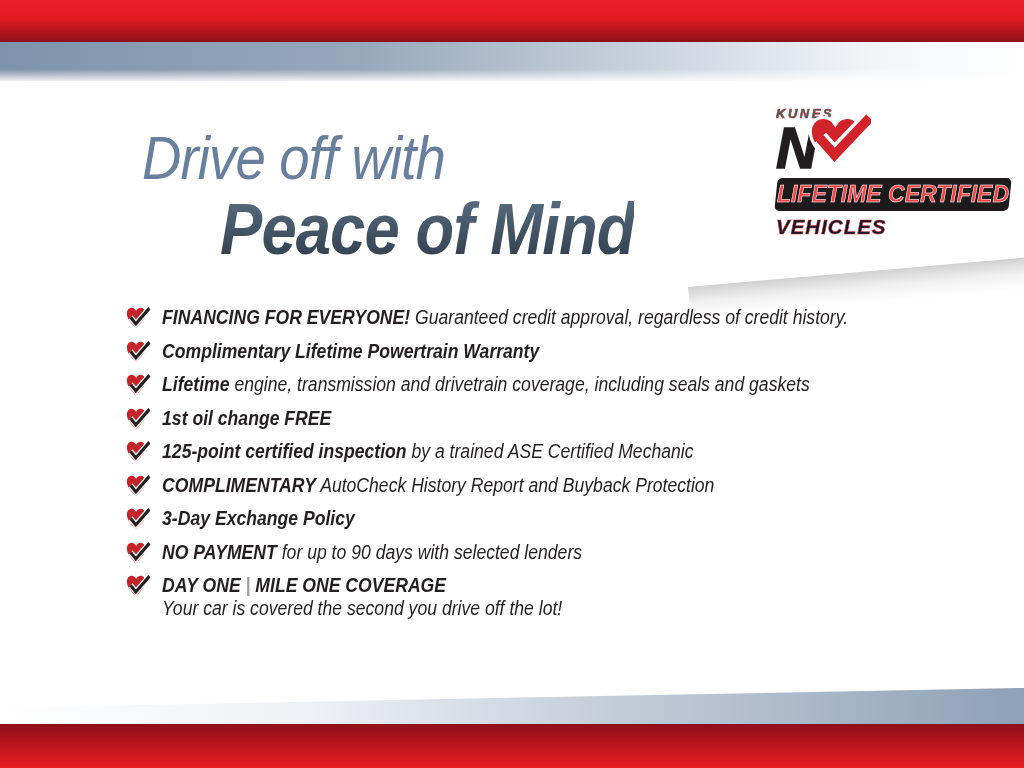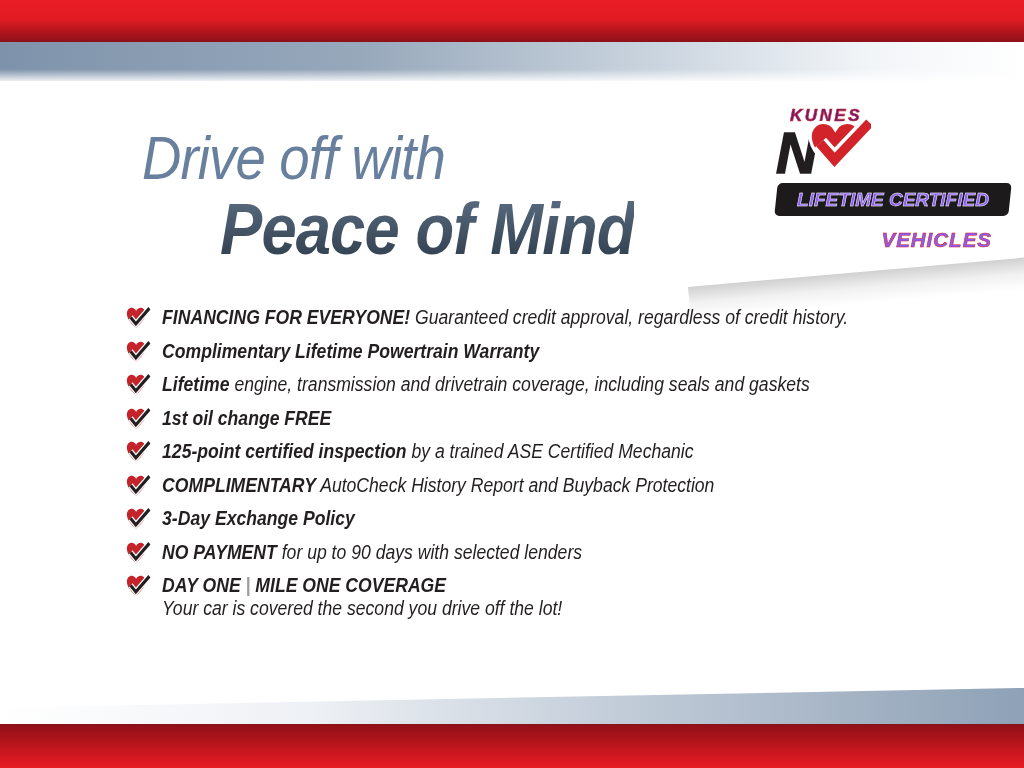--- a/index.html
+++ b/index.html
@@ -49,44 +49,44 @@
     font-size:72px;font-style:italic;font-weight:700;
     letter-spacing:-1px;white-space:nowrap;
     background:linear-gradient(180deg,#5f7285 0%,#47586a 45%,#2b3947 100%);
     -webkit-background-clip:text;background-clip:text;color:transparent;
     transform:scaleX(.88);transform-origin:left top;
   }
 
   
   .logo{position:absolute;left:776px;top:106px;width:238px;}
   .logo-kunes{
-    color:#701a75;font-size:17px;font-weight:700;font-style:italic;
-    letter-spacing:2.5px;margin-left:14px;
+    color:#0f766e;font-size:13px;font-weight:700;font-style:italic;
+    letter-spacing:2.5px;
     -webkit-text-stroke:.6px #d2232a;
   }
   .logo-word{
     display:flex;align-items:center;height:58px;margin-top:-2px;
     color:#221e20;font-size:57px;font-weight:700;font-style:italic;
     letter-spacing:-2px;-webkit-text-stroke:1.6px #221e20;
     white-space:nowrap;
   }
   .logo-word .heartchk{margin:-6px -9px 6px -8px;flex:0 0 auto;}
   .logo-banner{position:relative;margin-top:1px;width:234px;height:33px;}
   .logo-banner::before{
     content:"";position:absolute;inset:0;background:#1d1a1c;border-radius:5px;
     transform:skewX(-6deg);
   }
   .logo-banner span{
     position:relative;display:block;text-align:center;line-height:33px;
-    color:#8b5cf6;font-size:19px;font-weight:700;font-style:italic;
+    color:#ef4444;font-size:23px;font-weight:700;font-style:italic;
     letter-spacing:0;-webkit-text-stroke:.5px #fff;white-space:nowrap;
   }
   .logo-sub{
-    margin-top:12px;text-align:right;padding-right:22px;
-    color:#8b5cf6;font-size:20.5px;font-weight:700;font-style:italic;
+    margin-top:4px;text-align:left;padding-right:22px;
+    color:#0f172a;font-size:20.5px;font-weight:700;font-style:italic;
     letter-spacing:1px;-webkit-text-stroke:.6px #d2232a;
   }
 
   
   .benefits{
     position:absolute;left:126px;top:306px;width:940px;
     transform:scaleX(.88);transform-origin:left top;
     color:#231f20;font-style:italic;font-size:20px;
   }
   .benefit-row{display:flex;align-items:flex-start;margin-bottom:9.5px;}

